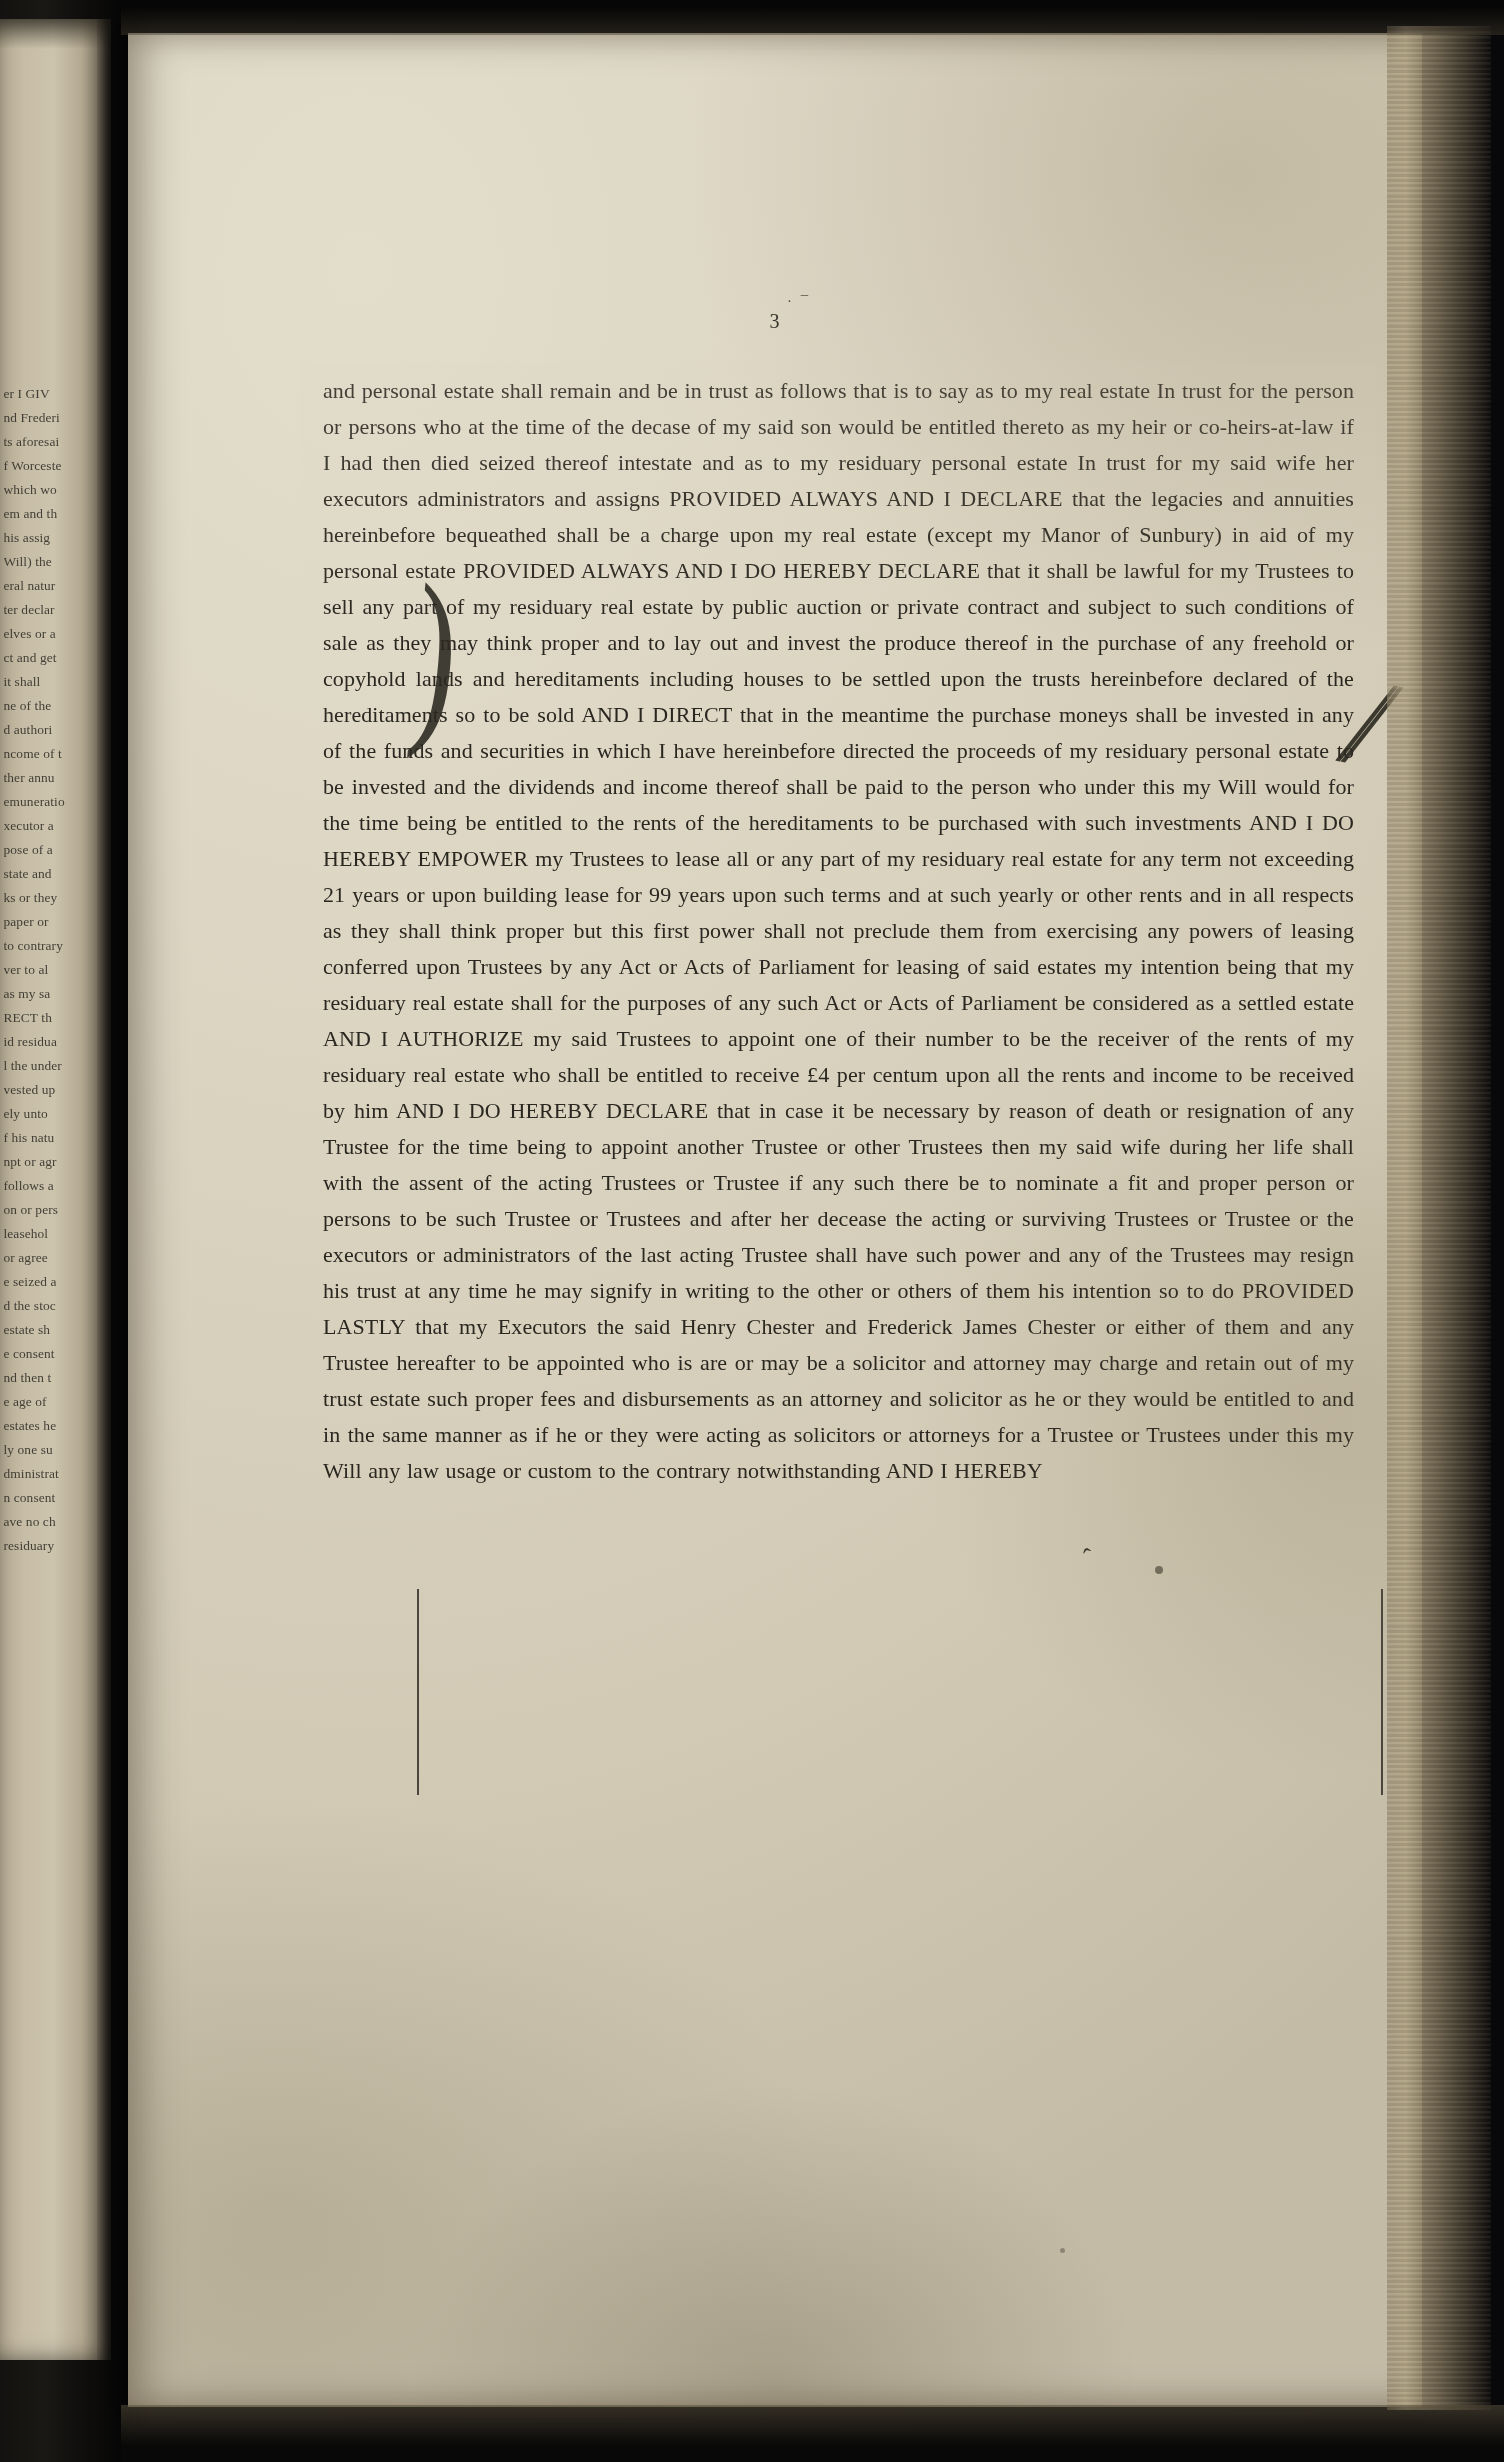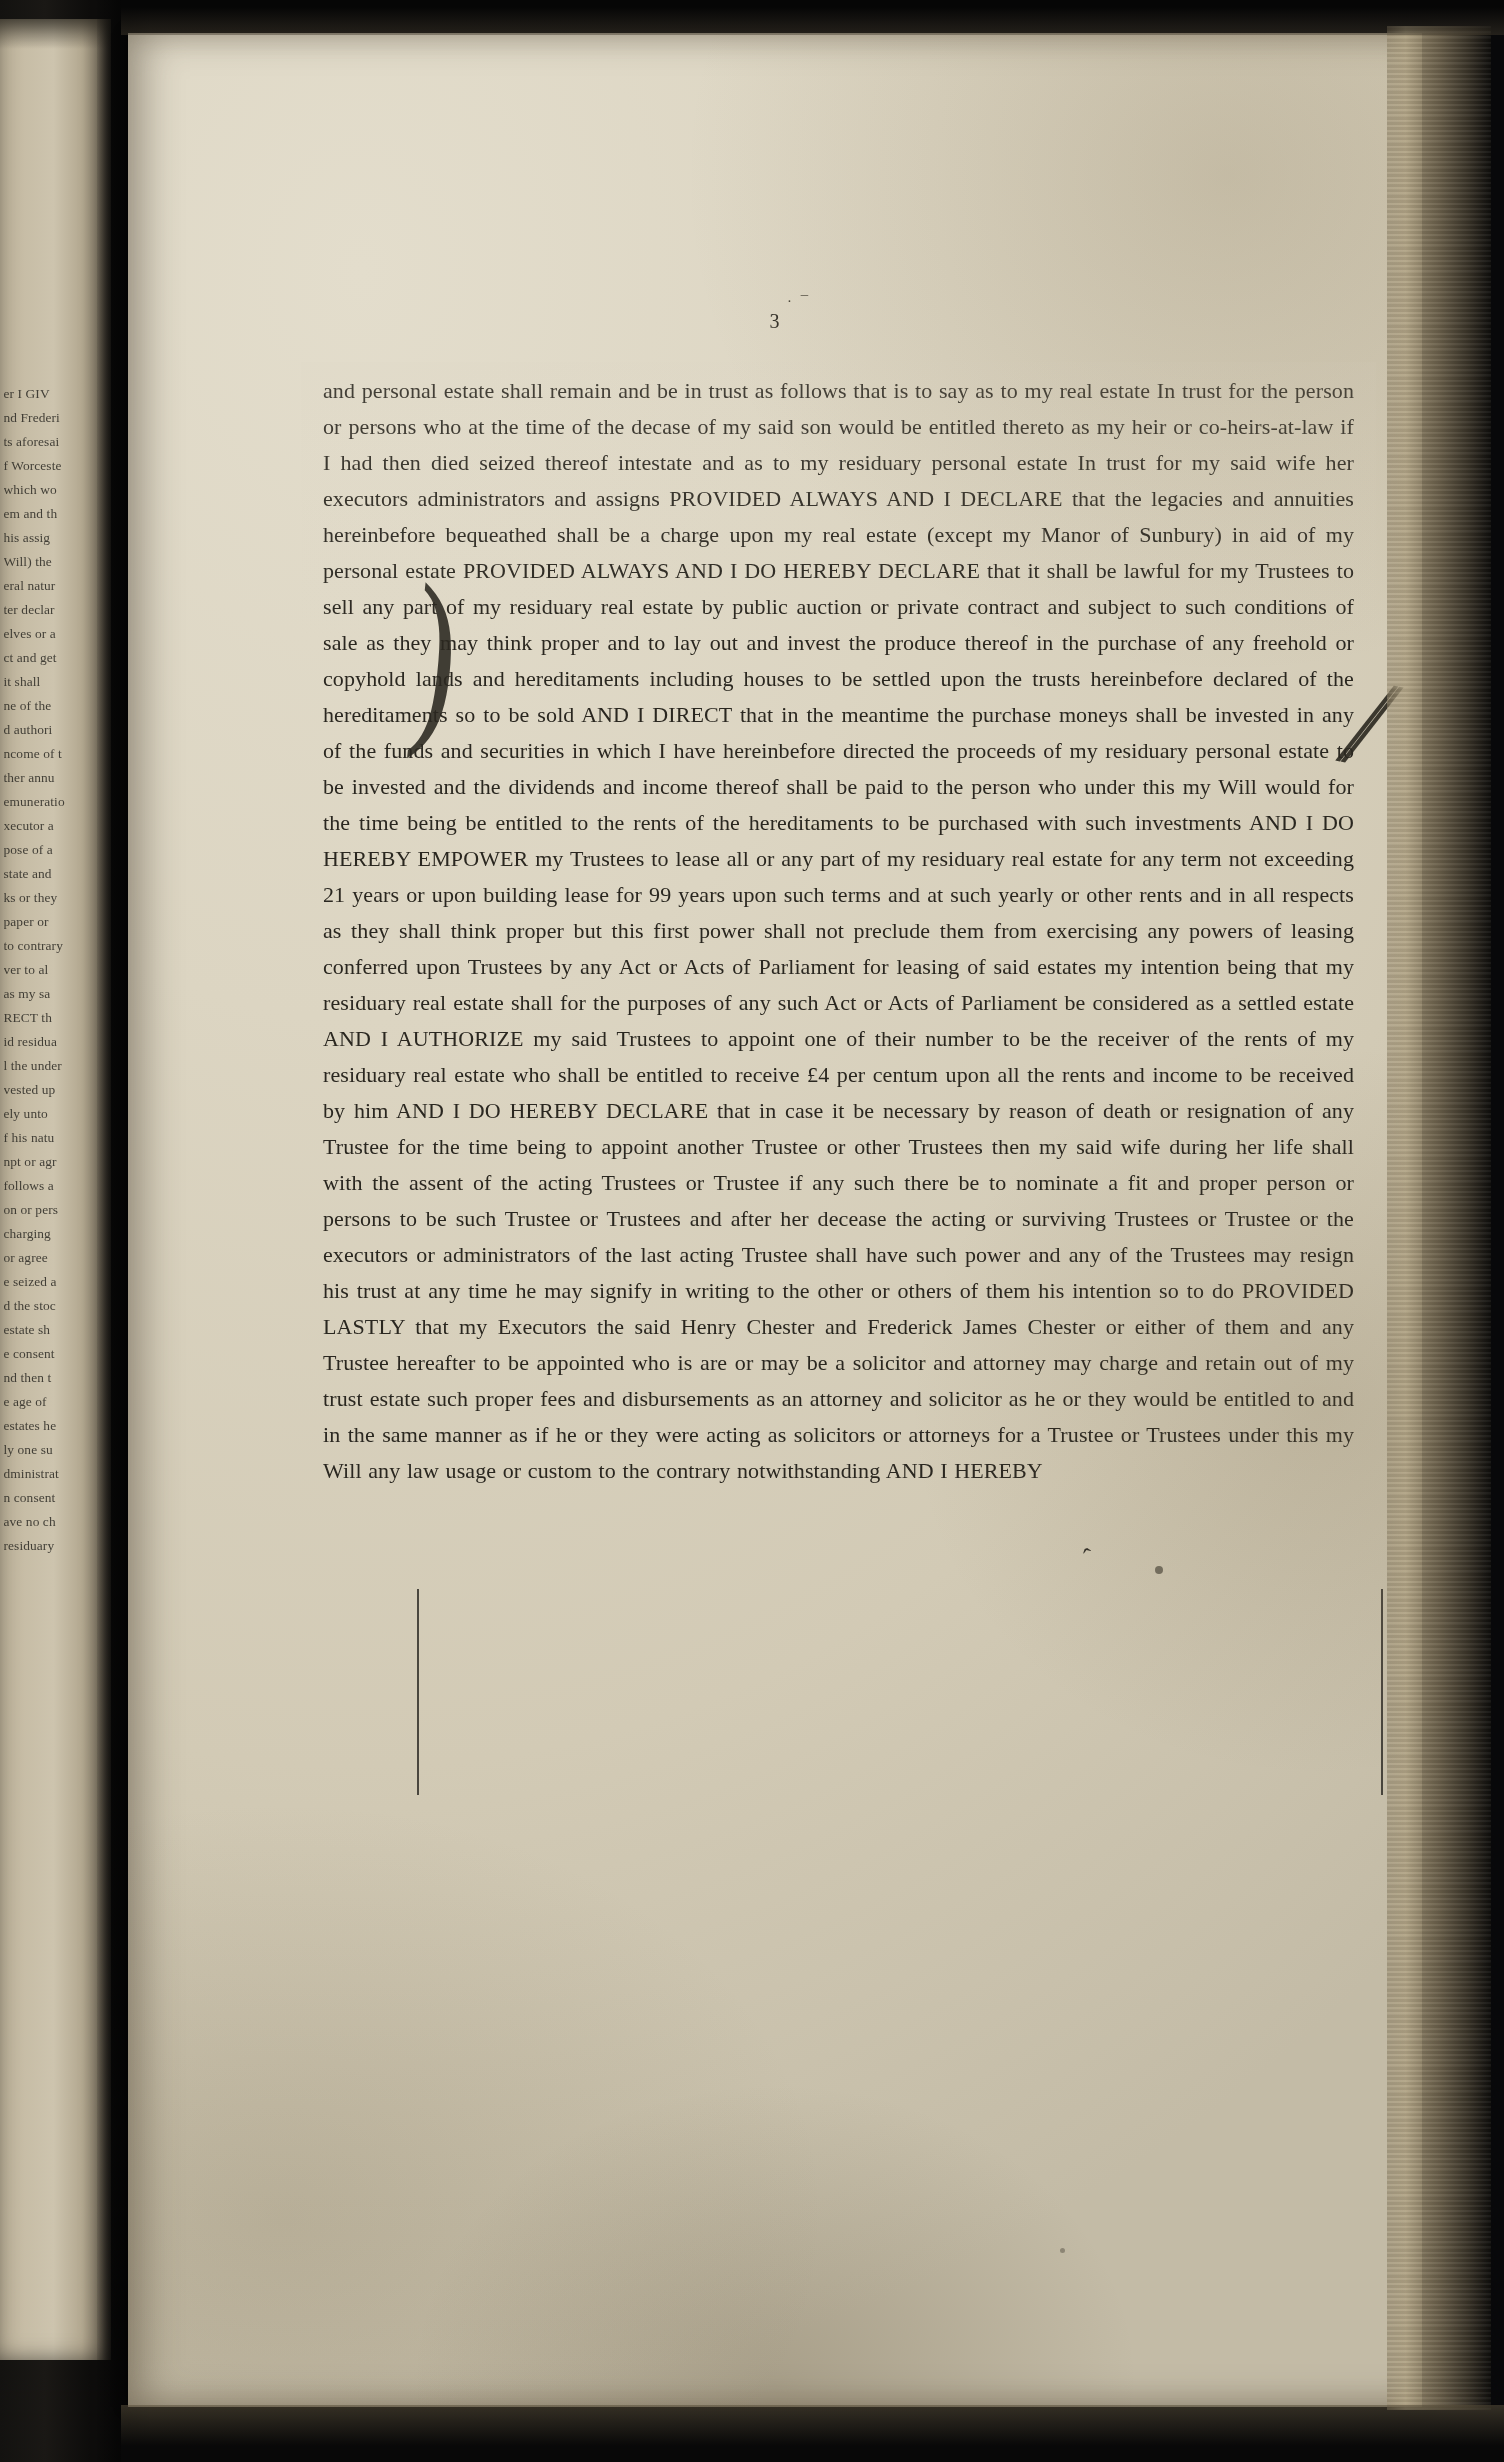--- a/index.html
+++ b/index.html
@@ -265,21 +265,21 @@
       <div>as my sa</div>
       <div>RECT th</div>
       <div>id residua</div>
       <div>l the under</div>
       <div>vested up</div>
       <div>ely unto</div>
       <div>f his natu</div>
       <div>npt or agr</div>
       <div>follows a</div>
       <div>on or pers</div>
-      <div>charging</div>
+      <div>leasehol</div>
       <div>or agree</div>
       <div>e seized a</div>
       <div>d the stoc</div>
       <div>estate sh</div>
       <div>e consent</div>
       <div>nd then t</div>
       <div>e age of</div>
       <div>estates he</div>
       <div>ly one su</div>
       <div>dministrat</div>

